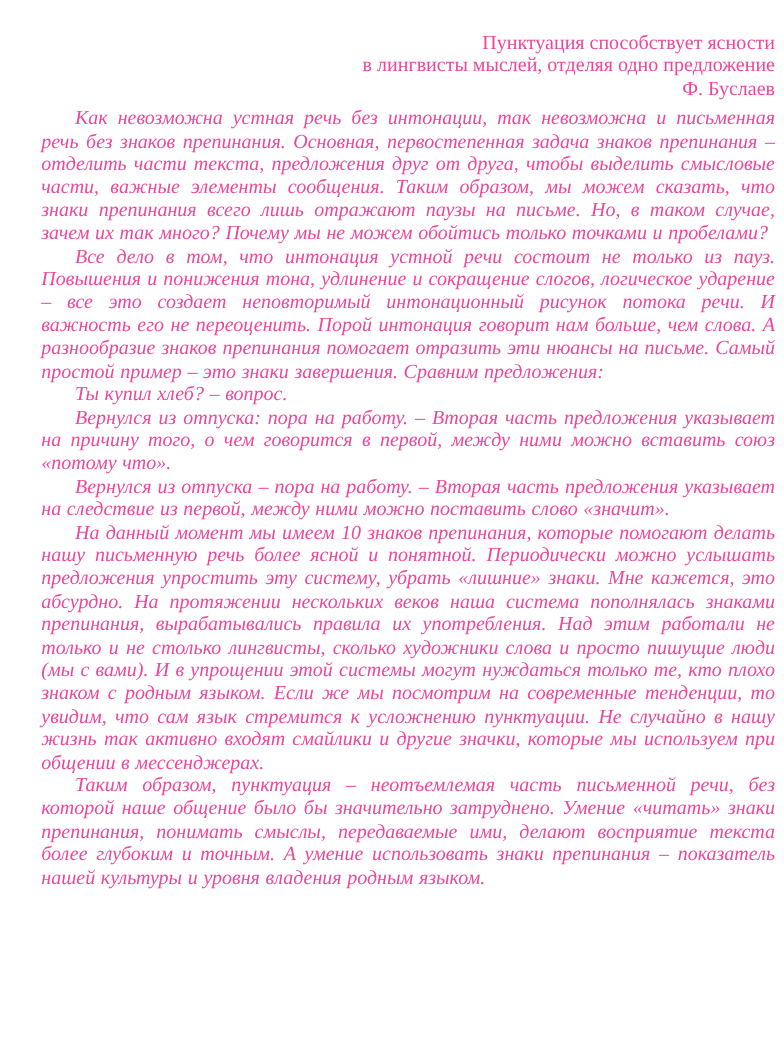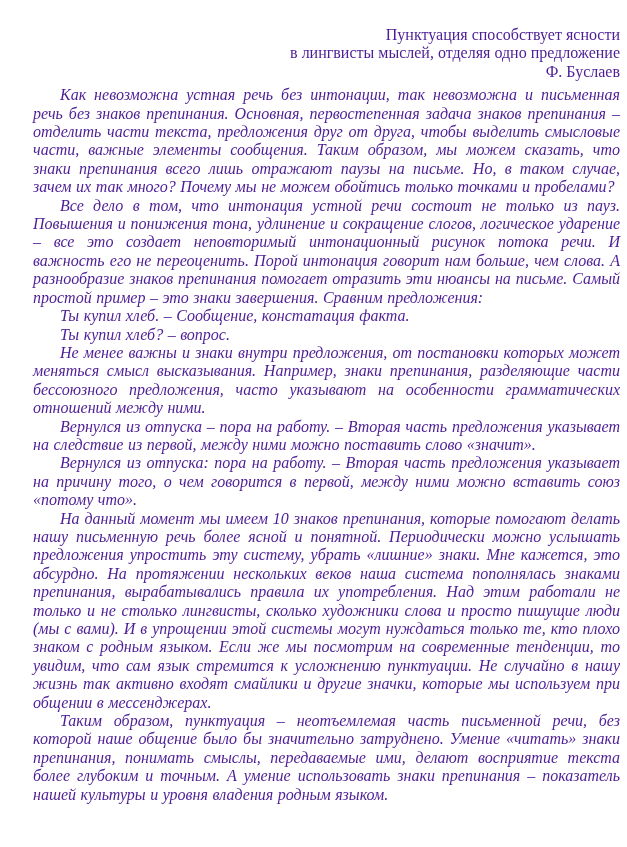--- a/index.html
+++ b/index.html
@@ -6,21 +6,21 @@
     margin: 0;
     padding: 0;
     background: #ffffff;
   }
   .page {
     position: relative;
     box-sizing: border-box;
     width: 627px;
     height: 847px;
     background: #ffffff;
-    color: #4c1d95;
+    color: #ec4899;
     font-family: "Liberation Serif", "DejaVu Serif", serif;
     font-size: 16px;
     line-height: 18.4px;
     padding: 26px 7px 0 33px;
     overflow: hidden;
   }
   .epigraph {
     text-align: right;
     margin-bottom: 5px;
   }
@@ -41,21 +41,19 @@
 
 <div class="page">
   <div class="epigraph" id="epigraph-container">
       <div class="ep-line">Пунктуация способствует ясности</div>
       <div class="ep-line">в лингвисты мыслей, отделяя одно предложение</div>
       <div class="ep-line">Ф. Буслаев</div>
     </div>
   <div class="essay" id="paragraphs-container">
       <p>Как невозможна устная речь без интонации, так невозможна и письменная речь без знаков препинания. Основная, первостепенная задача знаков препинания – отделить части текста, предложения друг от друга, чтобы выделить смысловые части, важные элементы сообщения. Таким образом, мы можем сказать, что знаки препинания всего лишь отражают паузы на письме. Но, в таком случае, зачем их так много? Почему мы не можем обойтись только точками и пробелами?</p>
       <p>Все дело в том, что интонация устной речи состоит не только из пауз. Повышения и понижения тона, удлинение и сокращение слогов, логическое ударение – все это создает неповторимый интонационный рисунок потока речи. И важность его не переоценить. Порой интонация говорит нам больше, чем слова. А разнообразие знаков препинания помогает отразить эти нюансы на письме. Самый простой пример – это знаки завершения. Сравним предложения:</p>
-      <p>Ты купил хлеб. – Сообщение, констатация факта.</p>
       <p>Ты купил хлеб? – вопрос.</p>
-      <p>Не менее важны и знаки внутри предложения, от постановки которых может меняться смысл высказывания. Например, знаки препинания, разделяющие части бессоюзного предложения, часто указывают на особенности грамматических отношений между ними.</p>
+      <p>Вернулся из отпуска: пора на работу. – Вторая часть предложения указывает на причину того, о чем говорится в первой, между ними можно вставить союз «потому что».</p>
       <p>Вернулся из отпуска – пора на работу. – Вторая часть предложения указывает на следствие из первой, между ними можно поставить слово «значит».</p>
-      <p>Вернулся из отпуска: пора на работу. – Вторая часть предложения указывает на причину того, о чем говорится в первой, между ними можно вставить союз «потому что».</p>
       <p>На данный момент мы имеем 10 знаков препинания, которые помогают делать нашу письменную речь более ясной и понятной. Периодически можно услышать предложения упростить эту систему, убрать «лишние» знаки. Мне кажется, это абсурдно. На протяжении нескольких веков наша система пополнялась знаками препинания, вырабатывались правила их употребления. Над этим работали не только и не столько лингвисты, сколько художники слова и просто пишущие люди (мы с вами). И в упрощении этой системы могут нуждаться только те, кто плохо знаком с родным языком. Если же мы посмотрим на современные тенденции, то увидим, что сам язык стремится к усложнению пунктуации. Не случайно в нашу жизнь так активно входят смайлики и другие значки, которые мы используем при общении в мессенджерах.</p>
       <p>Таким образом, пунктуация – неотъемлемая часть письменной речи, без которой наше общение было бы значительно затруднено. Умение «читать» знаки препинания, понимать смыслы, передаваемые ими, делают восприятие текста более глубоким и точным. А умение использовать знаки препинания – показатель нашей культуры и уровня владения родным языком.</p>
     </div>
 </div>
 
 </body></html>

